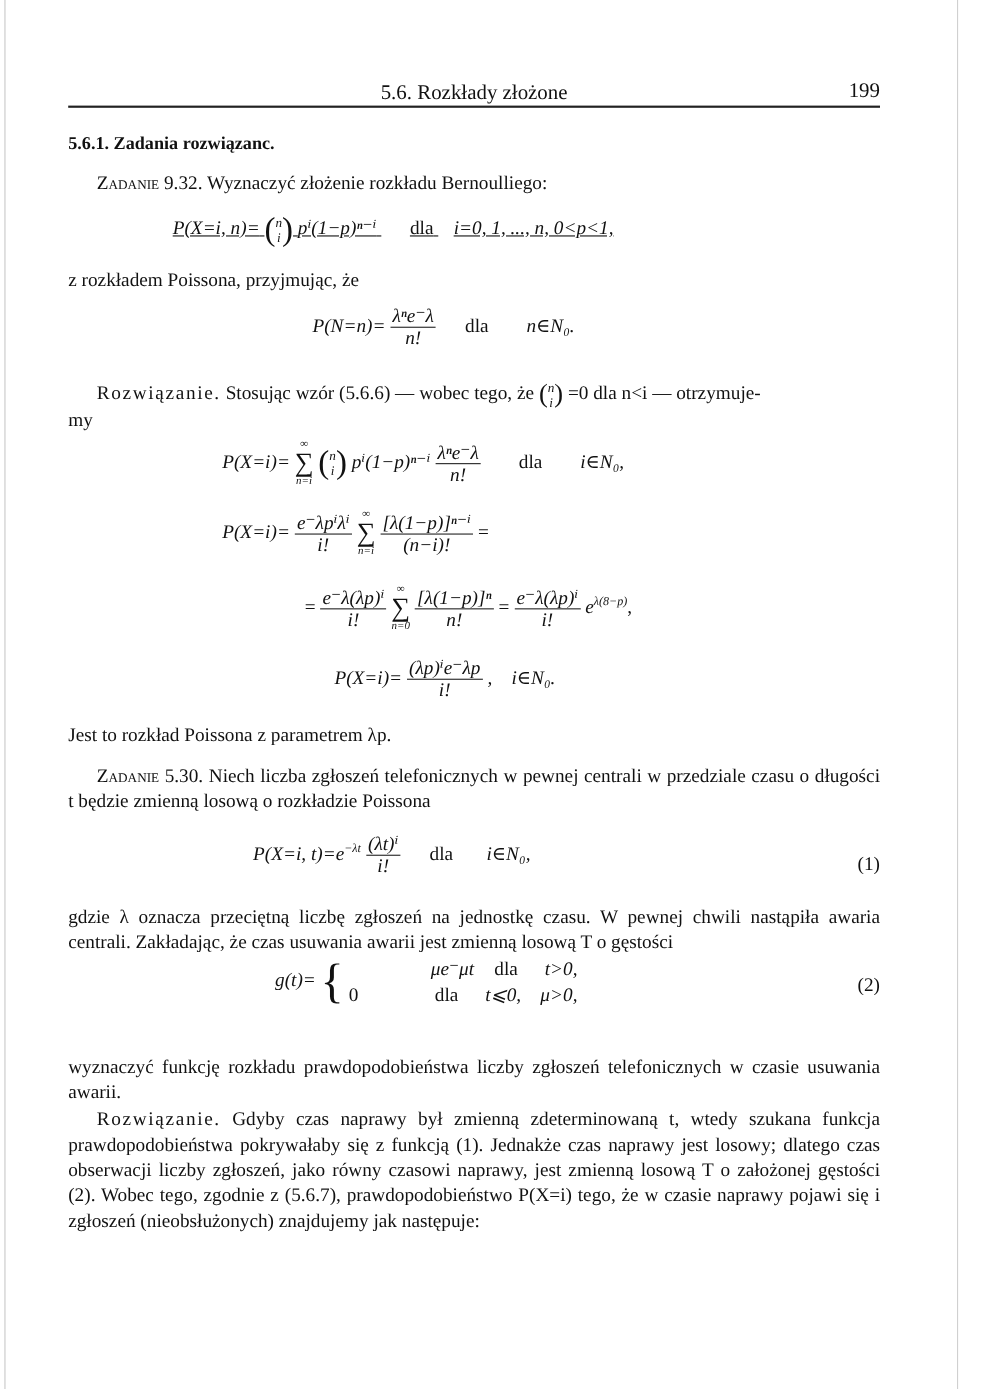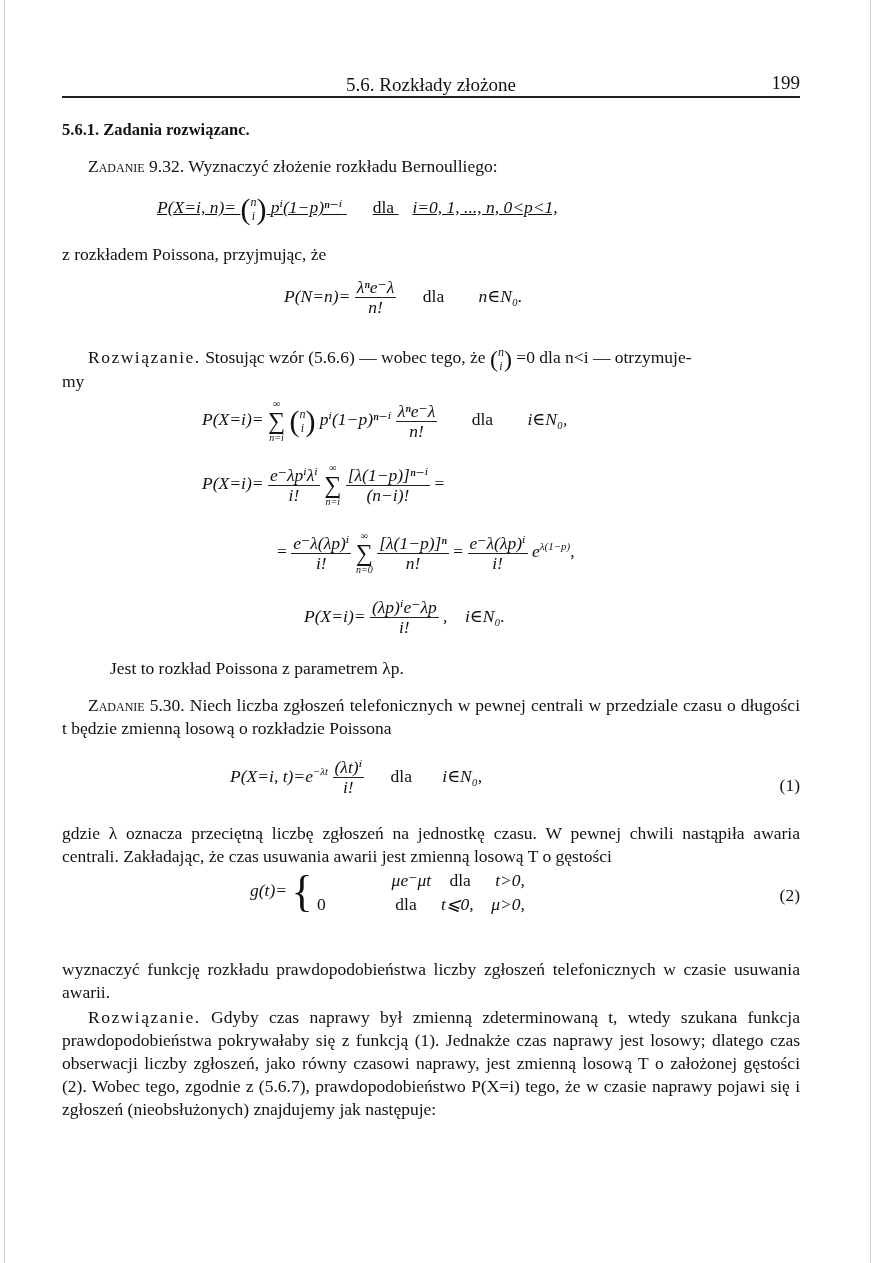--- a/index.html
+++ b/index.html
@@ -99,30 +99,30 @@
     <span>=</span>
   </div>
 
   <div class="eq" style="top:530px; left:215px;">
     <span>=</span>
     <span class="frac"><span class="top m">e⁻λ(λp)ⁱ</span><span class="m">i!</span></span>
     <span class="sum"><span class="lim">∞</span><span class="sig">∑</span><span class="lim">n=0</span></span>
     <span class="frac"><span class="top m">[λ(1−p)]ⁿ</span><span class="m">n!</span></span>
     <span>=</span>
     <span class="frac"><span class="top m">e⁻λ(λp)ⁱ</span><span class="m">i!</span></span>
-    <i>e</i><sup class="m">λ(1−p)</sup><span>,</span>
+    <i>e</i><sup class="m">λ(8−p)</sup><span>,</span>
   </div>
 
   <div class="eq" style="top:598px; left:242px;">
     <i>P(X=i)=</i>
     <span class="frac"><span class="top m">(λp)ⁱe⁻λp</span><span class="m">i!</span></span>
     <i style="white-space:pre;">,    i∈N₀.</i>
   </div>
 
-  <p class="abs" style="top:657px;margin-left:48px;">Jest to rozkład Poissona z parametrem λp.</p>
+  <p class="abs" style="top:657px;">Jest to rozkład Poissona z parametrem λp.</p>
 
   <p class="abs ind just" style="top:694px;">
     <span class="sc">Zadanie 5.30.</span>
     <span>Niech liczba zgłoszeń telefonicznych w pewnej centrali w przedziale czasu o długości t będzie zmienną losową o rozkładzie Poissona</span>
   </p>
 
   <div class="eq" style="top:758px; left:168px;">
     <i>P(X=i, t)=e</i><sup class="m">−λt</sup>
     <span class="frac"><span class="top m">(λt)ⁱ</span><span class="m">i!</span></span>
     <span style="margin-left:22px;">dla</span>

